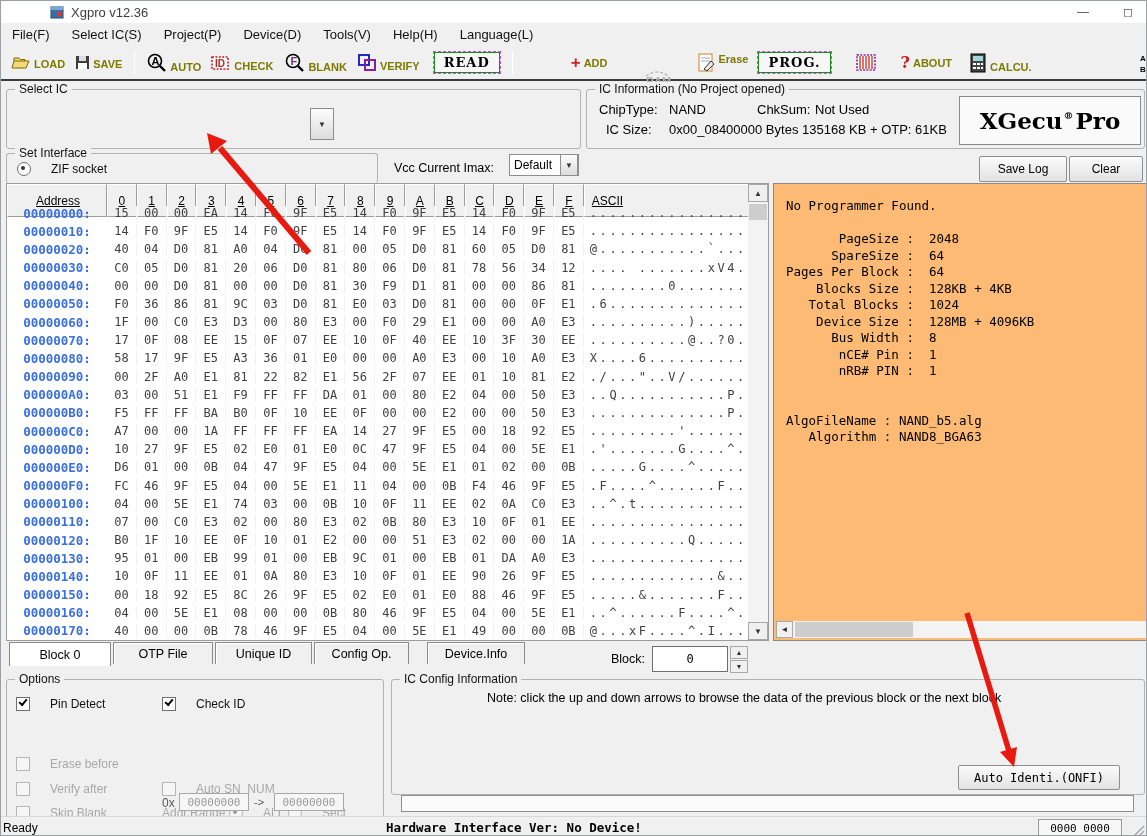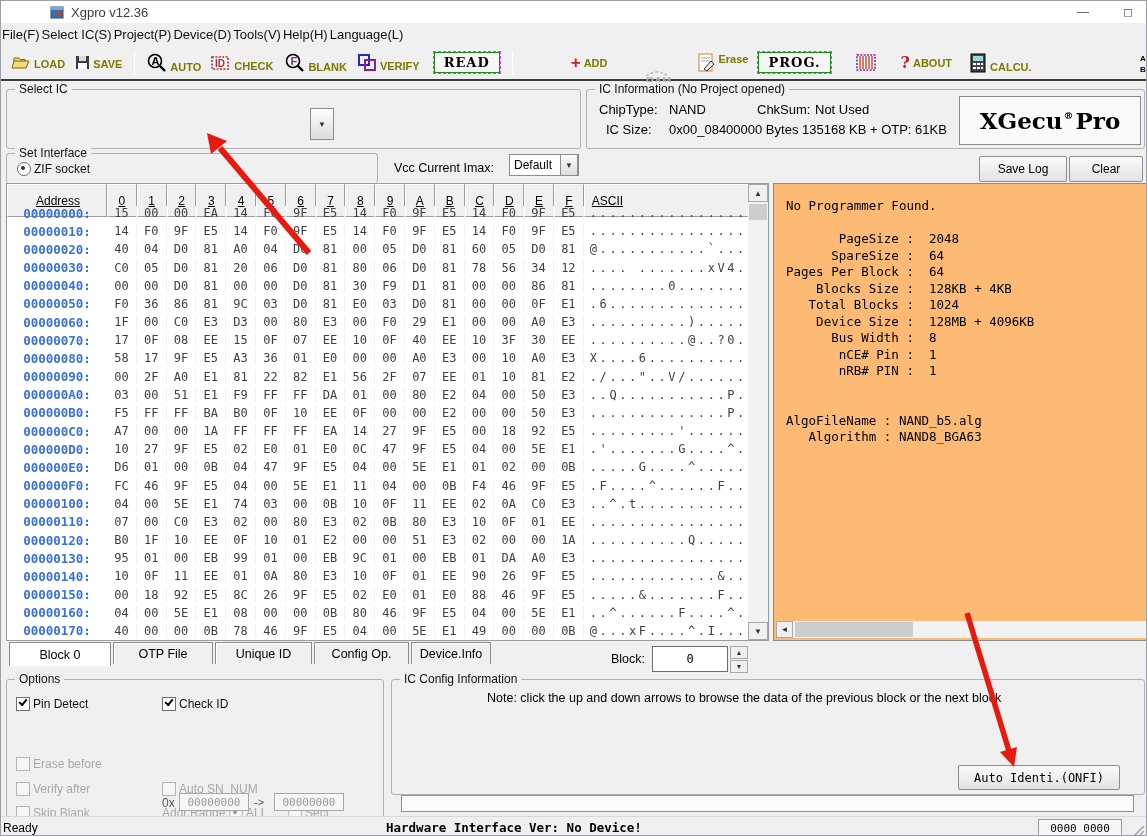--- a/index.html
+++ b/index.html
@@ -6,39 +6,39 @@
   #app{position:relative;width:1147px;height:836px;background:#f0f0f0;
        font-family:"Liberation Sans",sans-serif;font-size:13px;color:#000;
        border:1px solid #9aa0a6;box-sizing:border-box;overflow:hidden;}
   .abs{position:absolute;}
   
   #titlebar{left:0;top:0;width:100%;height:22px;background:#ffffff;display:flex;align-items:center;padding-left:44px;}
   #titlebar .ttl{margin-left:6px;color:#3c3c3c;font-size:13px;}
   .winbtn{position:absolute;top:0;width:34px;height:22px;display:flex;align-items:center;justify-content:center;color:#555;font-size:12px;}
   
   #menubar{left:0;top:22px;width:100%;height:23px;display:flex;align-items:center;background:#f0f0f0;}
-  .menu-item{padding:3px 1px;color:#111;}
+  .menu-item{padding:3px 11px;color:#111;}
   
   #toolbar{left:0;top:45px;width:100%;height:33px;display:flex;align-items:center;background:#f0f0f0;border-bottom:2px solid #3a3a3a;}
   .tbi{display:flex;align-items:flex-end;gap:3px;margin-left:10px;color:#7d7a00;font-weight:bold;font-size:11px;white-space:nowrap;}
   .tbi svg{display:block;}
   .tb-sep{width:1px;height:24px;background:#aaa;border-right:1px solid #fff;margin-left:12px;}
   .boxed-btn{border:1px solid #1f8a1f;outline:1px dashed #b05bd0;background:#f7f7f7;
              font-family:"DejaVu Serif",serif;font-weight:bold;font-size:13px;color:#000;
              padding:2px 9px;letter-spacing:1px;}
   
   .groupbox{position:absolute;border:1px solid #b2b2b2;border-radius:3px;}
   .gb-label{position:absolute;top:-8px;left:8px;background:#f0f0f0;padding:0 4px;font-size:12px;color:#111;}
   
   #ic-combo{left:33px;top:18px;width:264px;height:30px;border:2px solid #5a5a5a;border-radius:3px;background:#fff;
             display:flex;align-items:center;justify-content:center;font-size:13.5px;box-shadow:inset 0 0 0 1px #e8e8e8;}
   .drop-btn{border:1px solid #8e8e8e;background:linear-gradient(#fdfdfd,#dcdcdc);display:flex;align-items:center;justify-content:center;font-size:8px;color:#333;}
   .win-btn{border:1px solid #8e8e8e;background:linear-gradient(#fbfbfb,#e2e2e2);border-radius:2px;display:flex;align-items:center;justify-content:center;font-size:12px;color:#000;}
   
-  .rd,.cb{display:inline-flex;align-items:center;gap:3px;font-size:12px;color:#111;white-space:nowrap;}
+  .rd,.cb{display:inline-flex;align-items:center;gap:20px;font-size:12px;color:#111;white-space:nowrap;}
   .rd .dot{width:12px;height:12px;border-radius:50%;border:1px solid #6e6e6e;background:#fff;position:relative;flex:none;}
   .rd.checked .dot::after{content:"";position:absolute;left:3px;top:3px;width:4px;height:4px;border-radius:50%;background:#333;}
   .cb .box{width:12px;height:12px;border:1px solid #6e6e6e;background:#fff;position:relative;flex:none;}
   .cb.checked .box::after{content:"";position:absolute;left:2px;top:1px;width:6px;height:3px;border-left:2px solid #000;border-bottom:2px solid #000;transform:rotate(-50deg);}
   .disabled{color:#a8a8a8;margin-top:33px;}
   .disabled .dot,.disabled .box{border-color:#b5b5b5;background:#f6f6f6;}
   .rd.checked.disabled .dot::after{background:#9a9a9a;}
   
   #hex-table{left:5px;top:182px;width:763px;height:458px;background:#fff;border:1px solid #9c9c9c;box-sizing:border-box;}
   .hex-grid{display:grid;grid-template-columns:100px repeat(16,29.8px) 1fr;}
@@ -799,21 +799,21 @@
       <div class="abs sb-btn" style="left:0;top:0;width:17px;height:17px">◄</div>
       <div class="abs sb-thumb" style="left:19px;top:1px;width:118px;height:15px"></div>
       <div class="abs sb-btn" style="right:0;top:0;width:17px;height:17px">►</div>
     </div>
   </div>
 
   <div class="tab active" style="left:8px;width:102px">Block 0</div>
   <div class="tab" style="left:112px;width:100px">OTP File</div>
   <div class="tab" style="left:214px;width:97px">Unique ID</div>
   <div class="tab" style="left:313px;width:95px">Config Op.</div>
-  <div class="tab" style="left:410px;width:80px">Device.Info</div>
+  <div class="tab" style="left:426px;width:98px">Device.Info</div>
 
   <span class="abs" style="left:610px;top:651px;font-size:12.5px">Block:</span>
   <div class="abs" style="left:651px;top:645px;width:76px;height:26px;border:1px solid #6e6e6e;background:#fff;display:flex;align-items:center;justify-content:center;box-sizing:border-box">
     <span class="mono" style="font-size:12px">0</span>
   </div>
   <div class="abs sb-btn" style="left:729px;top:645px;width:18px;height:13px;font-size:7px">▲</div>
   <div class="abs sb-btn" style="left:729px;top:659px;width:18px;height:13px;font-size:7px">▼</div>
 
   <div class="groupbox" style="left:5px;top:678px;width:376px;height:137px">
     <span class="gb-label">Options</span>

